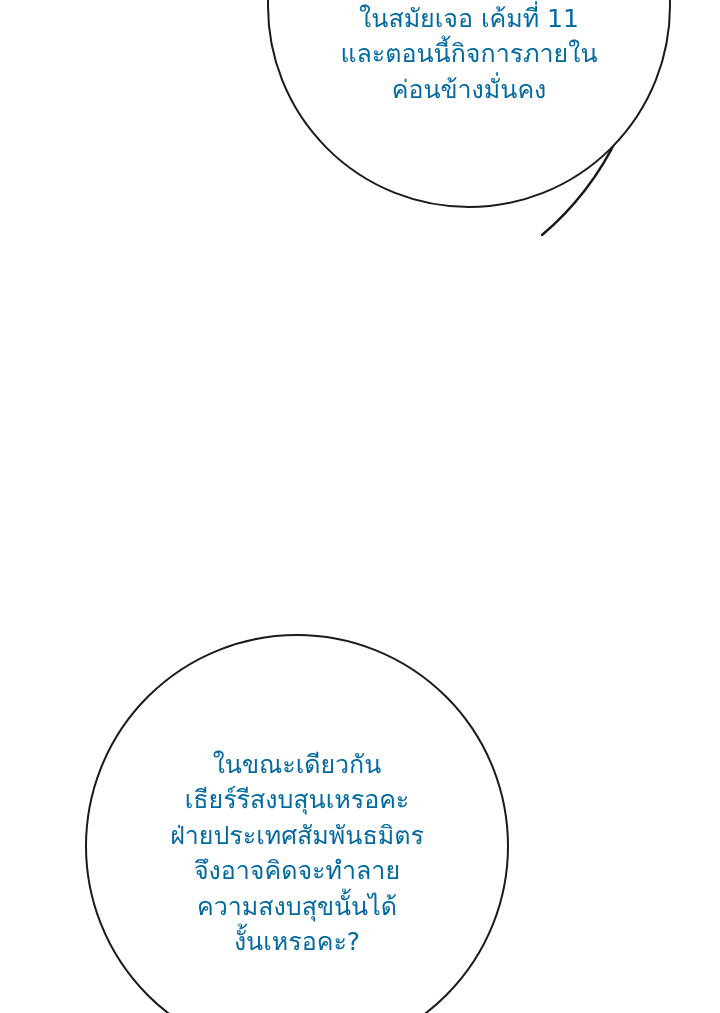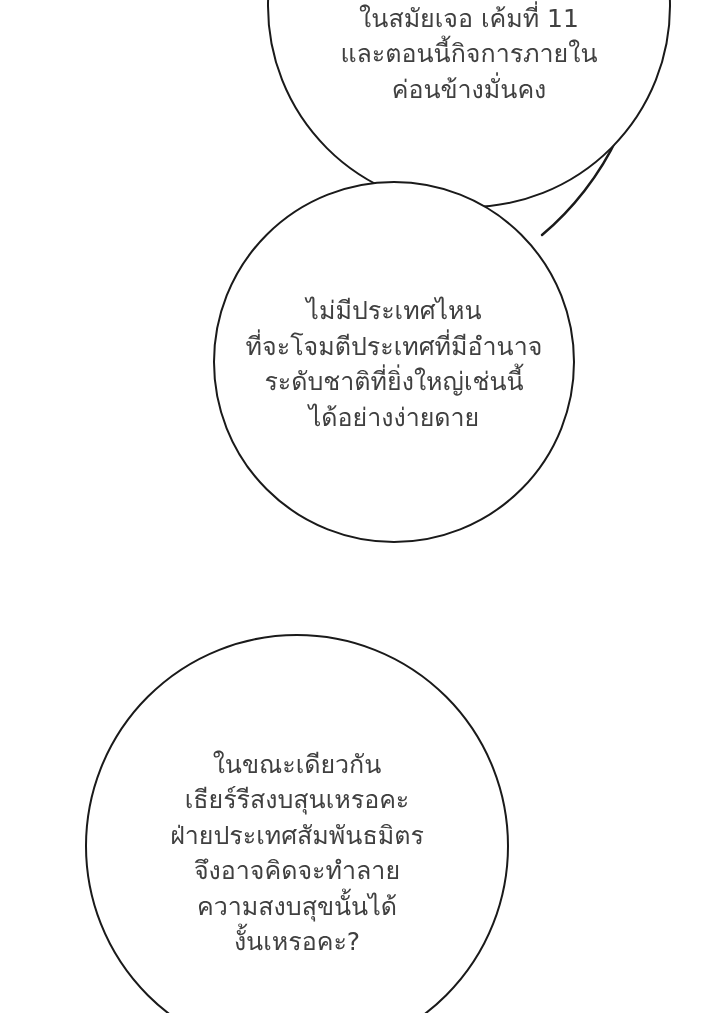--- a/index.html
+++ b/index.html
@@ -24,21 +24,21 @@
     border: 2.5px solid #1a1a1a;
     border-radius: 50%;
     background: #ffffff;
     box-sizing: border-box;
     display: flex;
     align-items: center;
     justify-content: center;
   }
   .bubble-text {
     text-align: center;
-    color: #404040;
+    color: #0369a1;
     font-size: 25px;
     line-height: 1.42;
     white-space: pre-line;
     letter-spacing: 0px;
   }
 
   
   #bubble-top {
     left: 267px;
     top: -196px;
@@ -85,26 +85,20 @@
   <svg class="tail" width="200" height="240" style="left:490px; top:40px;" viewBox="0 0 200 240">
     <path d="M 52 195 C 82 170, 110 135, 128 96" fill="none" stroke="#1a1a1a" stroke-width="2.5" stroke-linecap="round"></path>
   </svg>
 
   <div class="bubble" id="bubble-top">
     <div class="bubble-text">ในสมัยเจอ เค้มที่ 11
 และตอนนี้กิจการภายใน
 ค่อนข้างมั่นคง</div>
   </div>
 
-  <div class="bubble" id="bubble-middle">
-    <div class="bubble-text">ไม่มีประเทศไหน
-ที่จะโจมตีประเทศที่มีอำนาจ
-ระดับชาติที่ยิ่งใหญ่เช่นนี้
-ได้อย่างง่ายดาย</div>
-  </div>
 
   <div class="bubble" id="bubble-bottom">
     <div class="bubble-text">ในขณะเดียวกัน
 เธียร์รีสงบสุนเหรอคะ
 ฝ่ายประเทศสัมพันธมิตร
 จึงอาจคิดจะทำลาย
 ความสงบสุขนั้นได้
 งั้นเหรอคะ?</div>
   </div>
 

